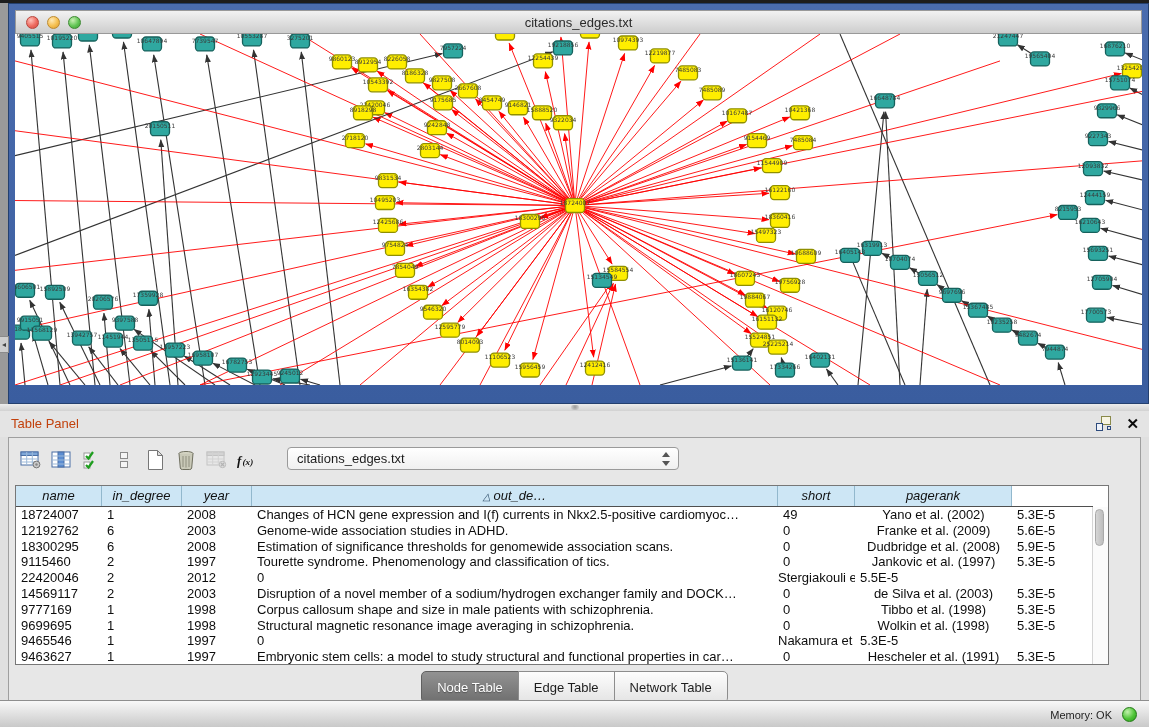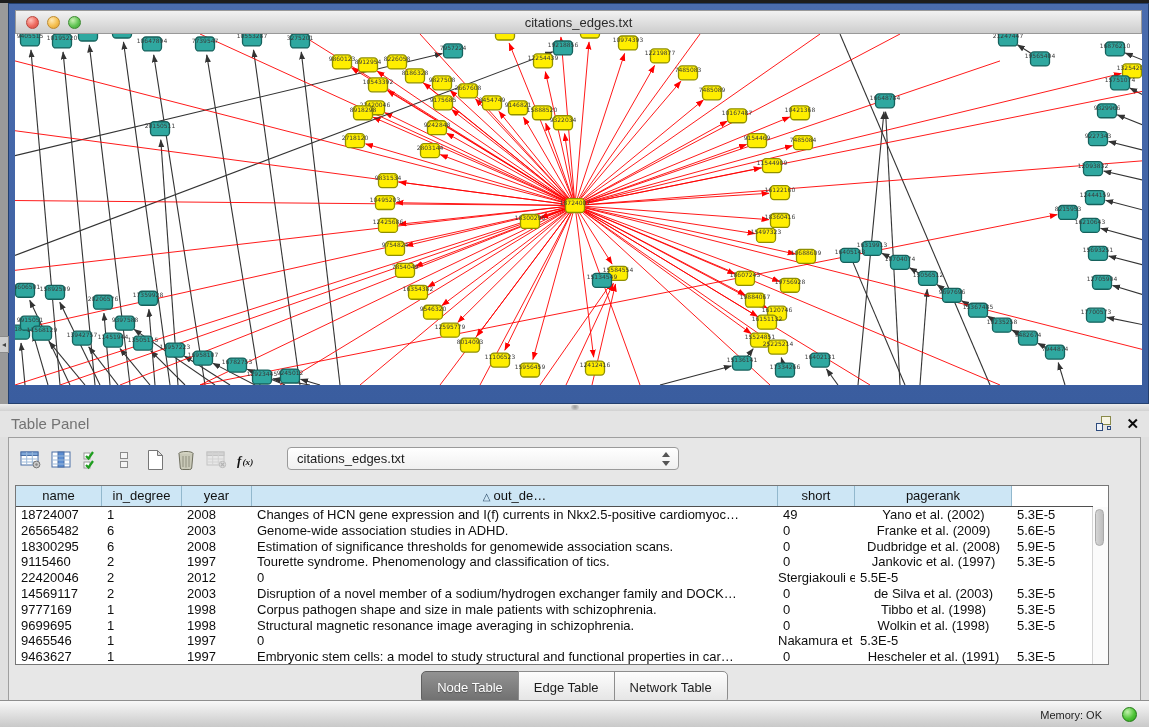--- a/index.html
+++ b/index.html
@@ -45,21 +45,21 @@
     background:#cfcfcf;border:1px solid #8b8b8b;border-left:none;box-sizing:border-box;
     font-size:8px;line-height:15px;text-align:center;color:#444;
   }
 
   
   .table-panel{position:absolute;left:0;top:404px;width:1149px;height:296px;background:#e0e0e0}
   .split-divider{position:absolute;left:0;top:0;width:100%;height:7px;background:linear-gradient(#ececec,#d2d2d2)}
   .split-grip{position:absolute;left:50%;top:1px;width:8px;height:5px;margin-left:-4px;
     background:radial-gradient(circle at 50% 40%,#9a9a9a,#cfcfcf 80%);border-radius:2px}
   .panel-header{position:absolute;left:0;top:7px;width:100%;height:26px;background:#e4e4e4}
-  .panel-title{position:absolute;left:11px;top:0;line-height:26px;font-size:15px;color:#737373}
+  .panel-title{position:absolute;left:11px;top:0;line-height:26px;font-size:13px;color:#c2410c}
   .panel-hdr-icons{position:absolute;right:10px;top:4px;display:flex;gap:14px;align-items:center}
   .float-ic{width:17px;height:17px}
   .close-x{font-size:15px;font-weight:bold;color:#0a0a0a;line-height:17px;cursor:default}
 
   .panel-box{
     position:absolute;left:8px;top:33px;width:1133px;height:264px;
     border:1px solid #9f9f9f;background:#e7e7e7;box-sizing:border-box;
   }
   
   .toolbar{position:absolute;left:10px;top:6px;height:32px;display:flex;align-items:center;gap:7px}
@@ -75,21 +75,21 @@
   .stepper:after{bottom:0;border-top:5px solid #555}
 
   
   .tbl{position:absolute;left:6px;top:47px;width:1094px;height:180px;box-sizing:border-box;
        border:1px solid #777;background:#fff;overflow:hidden}
   .thead-row,.trow{display:grid;grid-template-columns:86px 80px 70px 526px 77px 157px 81px}
   .thead-row{height:20px;border-bottom:1px solid #4f4f4f;width:1077px}
   .hcell{
     background:#cde6f5;border-right:1px solid #92b8cd;box-sizing:border-box;
     font-size:13px;color:#111;text-align:center;line-height:19px;
-    overflow:hidden;white-space:nowrap;
+    overflow:hidden;white-space:nowrap;font-style:italic;
   }
   .sort-ic{font-size:10px;color:#2a4a66;margin-right:3px}
   .trow{height:15.8px}
   .tcell{font-size:13px;color:#0d0d0d;line-height:15.8px;padding-left:5px;
          overflow:hidden;white-space:nowrap;box-sizing:border-box}
   .tcell.center{text-align:center;padding-left:0}
   .vscroll{position:absolute;right:0;top:21px;bottom:0;width:15px;background:#fbfbfb;border-left:1px solid #d5d5d5}
   .vthumb{position:absolute;left:2px;top:2px;width:9px;height:37px;border-radius:5px;
           background:linear-gradient(90deg,#d6d6d6,#bdbdbd);border:1px solid #a9a9a9;box-sizing:border-box}
 
@@ -101,21 +101,21 @@
   }
   .tab.first{border-radius:5px 0 0 5px;margin-left:0}
   .tab.last{border-radius:0 5px 5px 0}
   .tab.selected{background:linear-gradient(#929292,#6f6f6f);color:#fff;border-color:#606060;text-shadow:0 1px 1px rgba(0,0,0,.35)}
 
   
   .statusbar{
     position:absolute;left:0;top:700px;width:100%;height:27px;box-sizing:border-box;
     background:linear-gradient(#f8f8f8,#c9c9c9);border-top:1px solid #8e8e8e;
   }
-  .mem-wrap{position:absolute;right:12px;top:0;height:27px;display:flex;align-items:center;gap:20px}
+  .mem-wrap{position:absolute;right:12px;top:0;height:27px;display:flex;align-items:center;gap:10px}
   .mem-label{font-size:11px;color:#1f1f1f}
   .mem-dot{width:15px;height:15px;border-radius:50%;
     background:radial-gradient(circle at 35% 30%,#c2f2ad,#4fc437 55%,#2d9b1d);
     border:1px solid #1f7a12;box-sizing:border-box}
 
   
   .ic{display:block}
   .fx-text{font-family:"Liberation Serif",serif;font-style:italic;font-weight:bold}
 </style>
 </head>
@@ -835,21 +835,21 @@
           <div class="trow">
             <div class="tcell">18724007</div>
             <div class="tcell">1</div>
             <div class="tcell">2008</div>
             <div class="tcell">Changes of HCN gene expression and I(f) currents in Nkx2.5-positive cardiomyoc…</div>
             <div class="tcell">49</div>
             <div class="tcell center">Yano et al. (2002)</div>
             <div class="tcell">5.3E-5</div>
           </div>
           <div class="trow">
-            <div class="tcell">26565482</div>
+            <div class="tcell">12192762</div>
             <div class="tcell">6</div>
             <div class="tcell">2003</div>
             <div class="tcell">Genome-wide association studies in ADHD.</div>
             <div class="tcell">0</div>
             <div class="tcell center">Franke et al. (2009)</div>
             <div class="tcell">5.6E-5</div>
           </div>
           <div class="trow">
             <div class="tcell">18300295</div>
             <div class="tcell">6</div>
@@ -882,21 +882,21 @@
             <div class="tcell">2003</div>
             <div class="tcell">Disruption of a novel member of a sodium/hydrogen exchanger family and DOCK…</div>
             <div class="tcell">0</div>
             <div class="tcell center">de Silva et al. (2003)</div>
             <div class="tcell">5.3E-5</div>
           </div>
           <div class="trow">
             <div class="tcell">9777169</div>
             <div class="tcell">1</div>
             <div class="tcell">1998</div>
-            <div class="tcell">Corpus pathogen shape and size in male patients with schizophrenia.</div>
+            <div class="tcell">Corpus callosum shape and size in male patients with schizophrenia.</div>
             <div class="tcell">0</div>
             <div class="tcell center">Tibbo et al. (1998)</div>
             <div class="tcell">5.3E-5</div>
           </div>
           <div class="trow">
             <div class="tcell">9699695</div>
             <div class="tcell">1</div>
             <div class="tcell">1998</div>
             <div class="tcell">Structural magnetic resonance image averaging in schizophrenia.</div>
             <div class="tcell">0</div>

